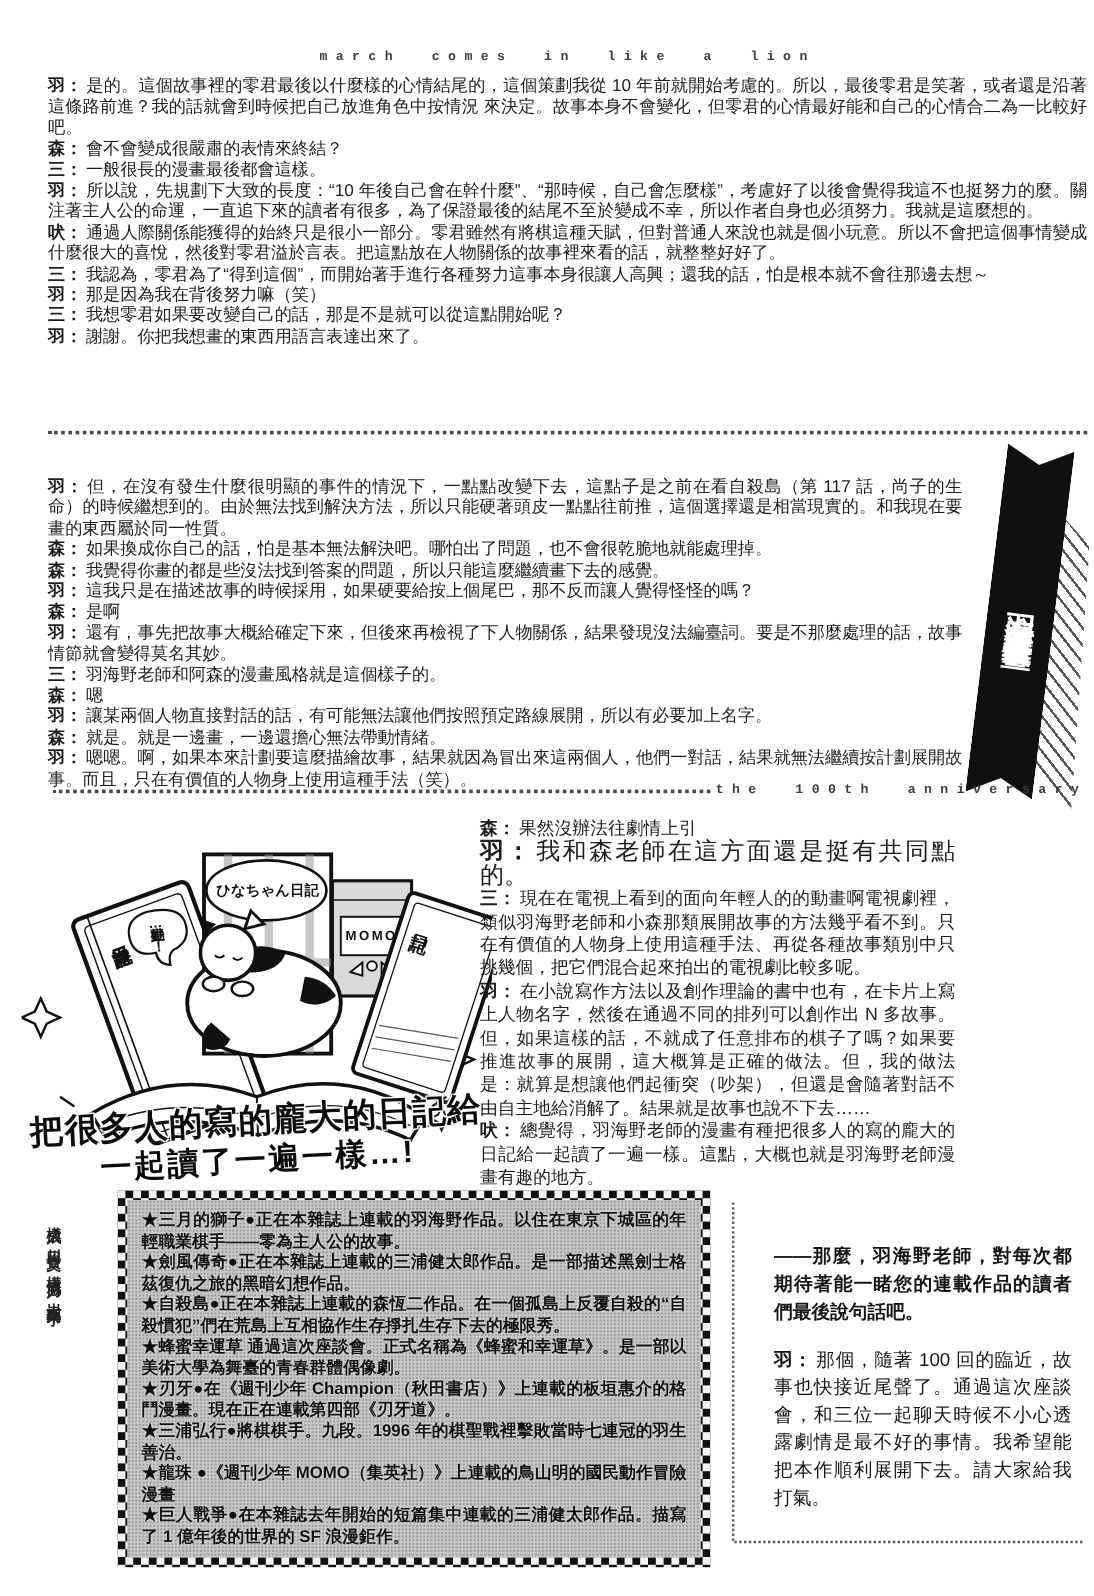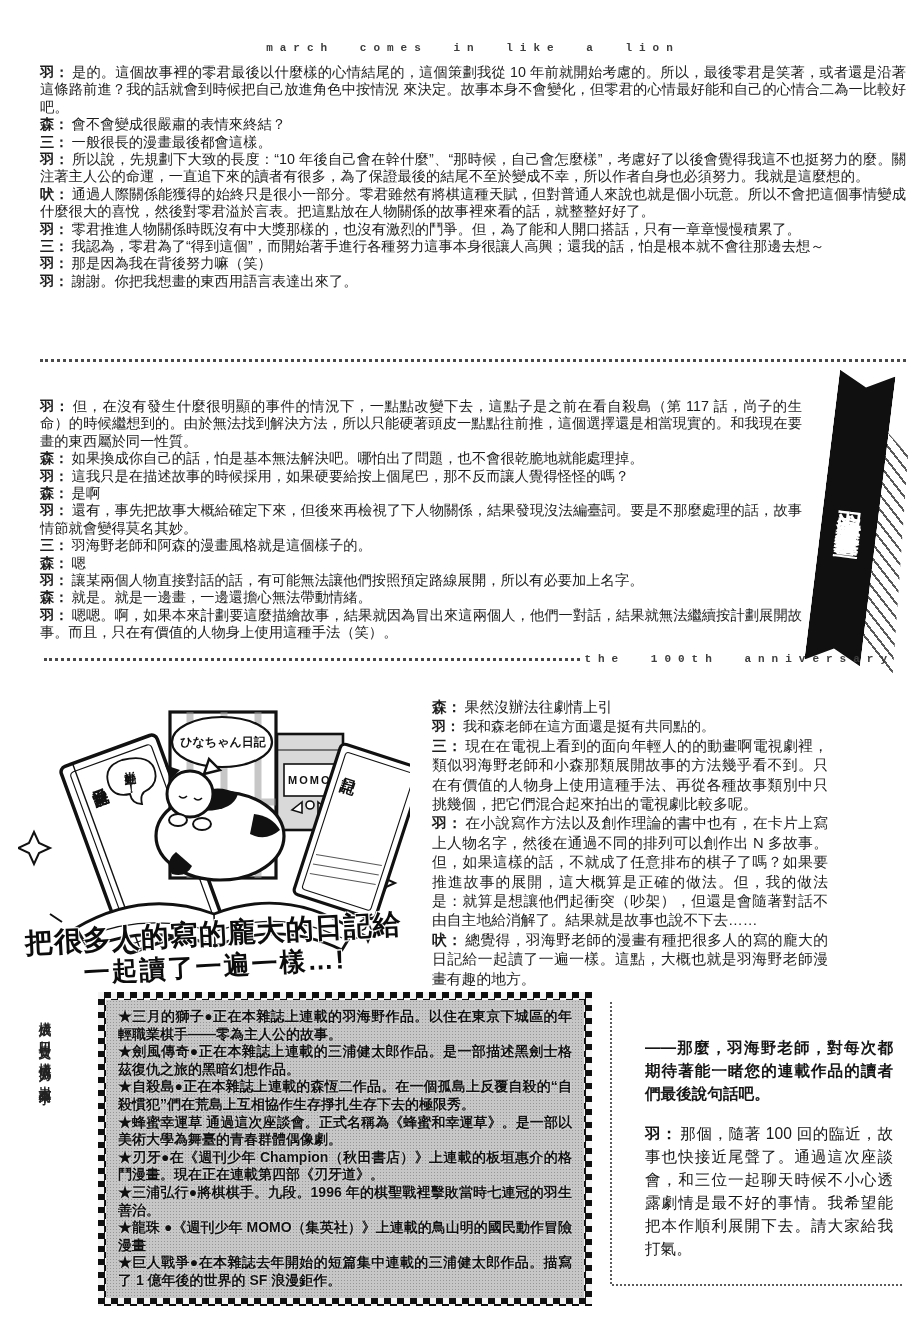--- a/index.html
+++ b/index.html
@@ -97,39 +97,40 @@
       <p><b class="spk">羽：</b><span>是的。這個故事裡的零君最後以什麼樣的心情結尾的，這個策劃我從 10 年前就開始考慮的。所以，最後零君是笑著，或者還是沿著這條路前進？我的話就會到時候把自己放進角色中按情況 來決定。故事本身不會變化，但零君的心情最好能和自己的心情合二為一比較好吧。</span></p>
 
       <p><b class="spk">森：</b><span>會不會變成很嚴肅的表情來終結？</span></p>
 
       <p><b class="spk">三：</b><span>一般很長的漫畫最後都會這樣。</span></p>
 
       <p><b class="spk">羽：</b><span>所以說，先規劃下大致的長度：“10 年後自己會在幹什麼”、“那時候，自己會怎麼樣”，考慮好了以後會覺得我這不也挺努力的麼。關注著主人公的命運，一直追下來的讀者有很多，為了保證最後的結尾不至於變成不幸，所以作者自身也必須努力。我就是這麼想的。</span></p>
 
       <p><b class="spk">吠：</b><span>通過人際關係能獲得的始終只是很小一部分。零君雖然有將棋這種天賦，但對普通人來說也就是個小玩意。所以不會把這個事情變成什麼很大的喜悅，然後對零君溢於言表。把這點放在人物關係的故事裡來看的話，就整整好好了。</span></p>
 
-      <p><b class="spk">羽：</b><span>零君推進人物關係時既沒有中大獎那樣的，也沒有激烈的鬥爭。但，為了能和人開口搭話，只有一章章慢慢積累了。</span></p>
 
       <p><b class="spk">三：</b><span>我認為，零君為了“得到這個”，而開始著手進行各種努力這事本身很讓人高興；還我的話，怕是根本就不會往那邊去想～</span></p>
 
       <p><b class="spk">羽：</b><span>那是因為我在背後努力嘛（笑）</span></p>
 
+      <p><b class="spk">三：</b><span>我想零君如果要改變自己的話，那是不是就可以從這點開始呢？</span></p>
 
       <p><b class="spk">羽：</b><span>謝謝。你把我想畫的東西用語言表達出來了。</span></p>
     </div>
 
   <div class="rule-dotted" style="left:40px; top:359px; width:866px;"></div>
 
   <div class="dlg" style="left:40px; top:398px; width:762px;">
 
       <p><b class="spk">羽：</b><span>但，在沒有發生什麼很明顯的事件的情況下，一點點改變下去，這點子是之前在看自殺島（第 117 話，尚子的生命）的時候繼想到的。由於無法找到解決方法，所以只能硬著頭皮一點點往前推，這個選擇還是相當現實的。和我現在要畫的東西屬於同一性質。</span></p>
 
       <p><b class="spk">森：</b><span>如果換成你自己的話，怕是基本無法解決吧。哪怕出了問題，也不會很乾脆地就能處理掉。</span></p>
 
 
+      <p><b class="spk">森：</b><span>我覺得你畫的都是些沒法找到答案的問題，所以只能這麼繼續畫下去的感覺。</span></p>
 
       <p><b class="spk">羽：</b><span>這我只是在描述故事的時候採用，如果硬要給按上個尾巴，那不反而讓人覺得怪怪的嗎？</span></p>
 
       <p><b class="spk">森：</b><span>是啊</span></p>
 
       <p><b class="spk">羽：</b><span>還有，事先把故事大概給確定下來，但後來再檢視了下人物關係，結果發現沒法編臺詞。要是不那麼處理的話，故事情節就會變得莫名其妙。</span></p>
 
       <p><b class="spk">三：</b><span>羽海野老師和阿森的漫畫風格就是這個樣子的。</span></p>
 
       <p><b class="spk">森：</b><span>嗯</span></p>
@@ -139,21 +140,21 @@
       <p><b class="spk">森：</b><span>就是。就是一邊畫，一邊還擔心無法帶動情緒。</span></p>
 
       <p><b class="spk">羽：</b><span>嗯嗯。啊，如果本來計劃要這麼描繪故事，結果就因為冒出來這兩個人，他們一對話，結果就無法繼續按計劃展開故事。而且，只在有價值的人物身上使用這種手法（笑）。</span></p>
     </div>
 
   <div class="hatch"></div>
   <div class="ribbon">
     <span class="ribbon-text">羽海野怎麼畫漫畫？</span>
   </div>
 
-  <div class="lead-row" style="left:40px; top:653px; right:18px;text-align:right;">
+  <div class="lead-row" style="left:40px; top:653px; right:6px;text-align:right;">
     <span class="lead-dots"></span>
     <span class="lead-label">the 100th anniversary</span>
   </div>
 
   <div class="illu">
     <svg width="392" height="302" viewBox="0 0 392 302">
 
       <path d="M16 148 l5 11 11 5 -11 5 -5 11 -5 -11 -11 -5 11 -5 z" fill="none" stroke="#111" stroke-width="2"></path>
       <path d="M364 186 l4 9 9 4 -9 4 -4 9 -4 -9 -9 -4 9 -4 z" fill="none" stroke="#111" stroke-width="2"></path>
       <path d="M350 238 l3 7 7 3 -7 3 -3 7 -3 -7 -7 -3 7 -3 z" fill="none" stroke="#111" stroke-width="1.6"></path>
@@ -220,25 +221,25 @@
     <div class="book-label" style="left:160px; top:50px; width:90px; text-align:center; font-size:12px;">ひなちゃん日記</div>
     <div class="book-label" style="left:270px; top:90px; font-size:11px; letter-spacing:2px;">MOMO</div>
     <div class="book-label vtext" style="left:326px; top:84px; font-size:15px; transform:rotate(18deg);">日記</div>
     <div class="book-label vtext" style="left:104px; top:80px; font-size:11.5px; transform:rotate(-6deg);">好生動…！</div>
     <div class="caption">
       <div class="cap1">把很多人的寫的龐大的日記給</div>
       <div class="cap2">一起讀了一遍一樣…!</div>
     </div>
   </div>
 
-  <div class="mid-col dlg" style="left:432px; top:682px; width:396px;margin-top:16px;">
+  <div class="mid-col dlg" style="left:400px; top:682px; width:396px;">
 
       <p style="font-size:14.8px; line-height:19.4px;"><b class="spk">森：</b><span>果然沒辦法往劇情上引</span></p>
 
-      <p style="font-size:14px; line-height:19.4px;"><b class="spk">羽：</b><span>我和森老師在這方面還是挺有共同點的。</span></p>
+      <p style="font-size:20px; line-height:19.4px;"><b class="spk">羽：</b><span>我和森老師在這方面還是挺有共同點的。</span></p>
 
       <p style="font-size:14.8px; line-height:19.4px;"><b class="spk">三：</b><span>現在在電視上看到的面向年輕人的的動畫啊電視劇裡，類似羽海野老師和小森那類展開故事的方法幾乎看不到。只在有價值的人物身上使用這種手法、再從各種故事類別中只挑幾個，把它們混合起來拍出的電視劇比較多呢。</span></p>
 
       <p style="font-size:14.8px; line-height:19.4px;"><b class="spk">羽：</b><span>在小說寫作方法以及創作理論的書中也有，在卡片上寫上人物名字，然後在通過不同的排列可以創作出 N 多故事。但，如果這樣的話，不就成了任意排布的棋子了嗎？如果要推進故事的展開，這大概算是正確的做法。但，我的做法是：就算是想讓他們起衝突（吵架），但還是會隨著對話不由自主地給消解了。結果就是故事也說不下去……</span></p>
 
       <p style="font-size:14.8px; line-height:19.4px;"><b class="spk">吠：</b><span>總覺得，羽海野老師的漫畫有種把很多人的寫的龐大的日記給一起讀了一遍一樣。這點，大概也就是羽海野老師漫畫有趣的地方。</span></p>
     </div>
 
   <div class="credits">構成／川口貴文　構成協力／岩本梨雨子</div>
 

